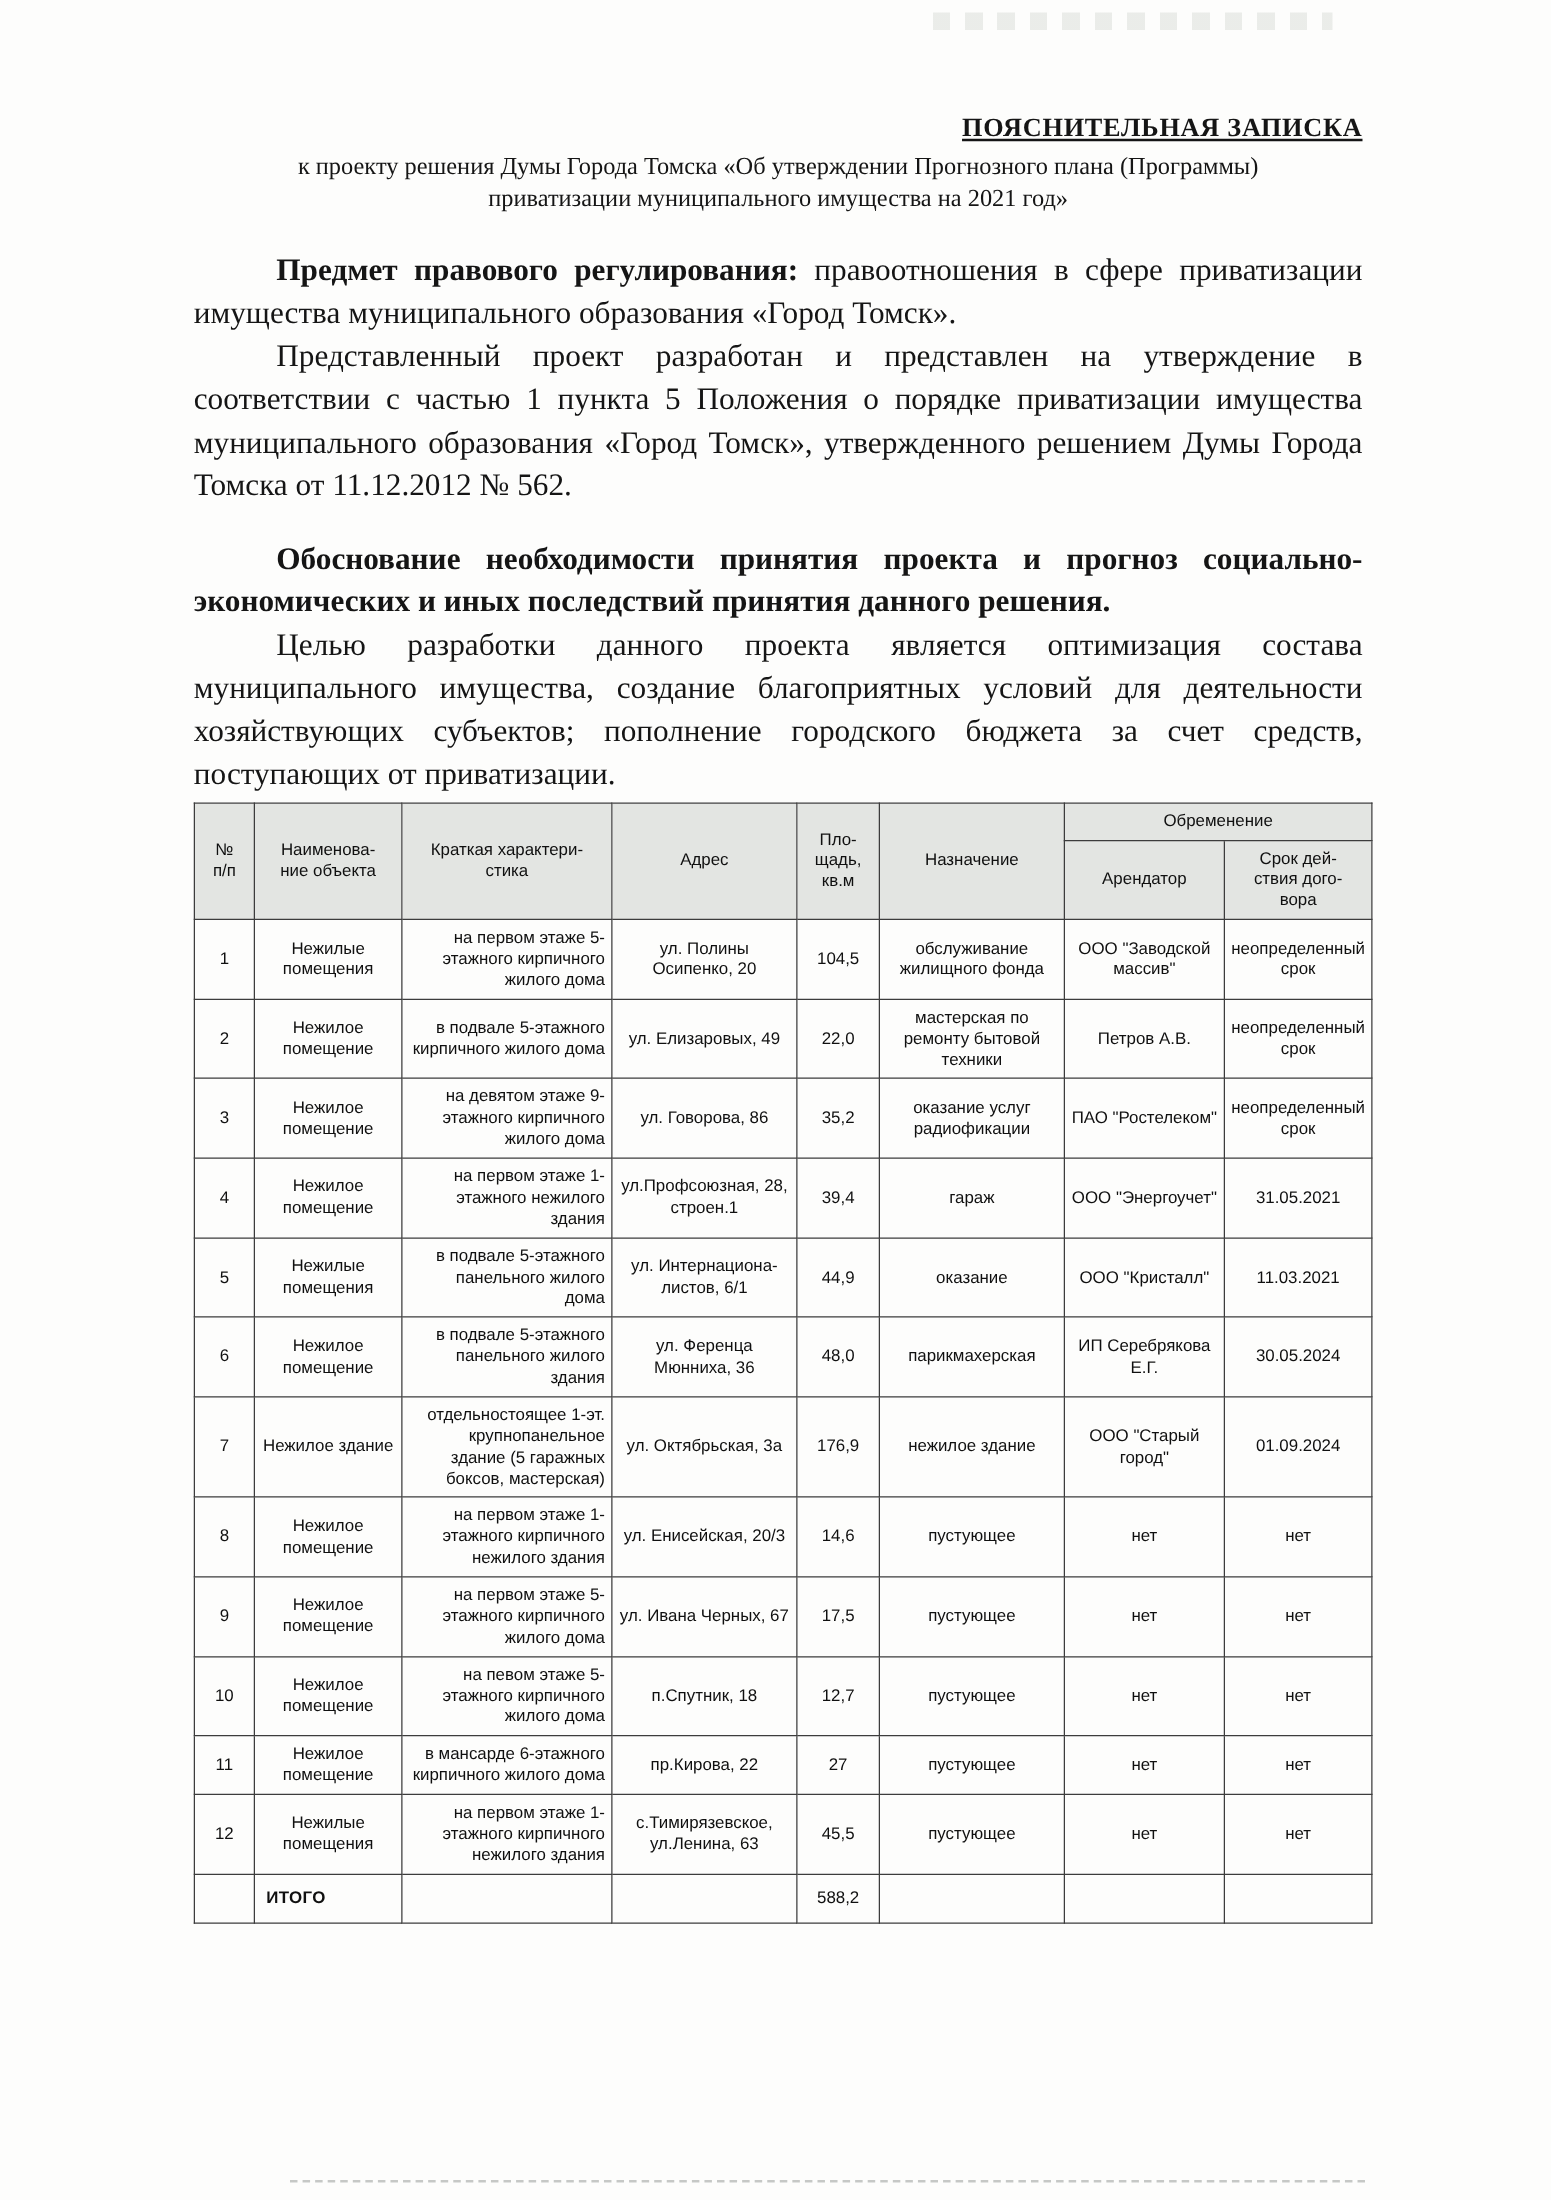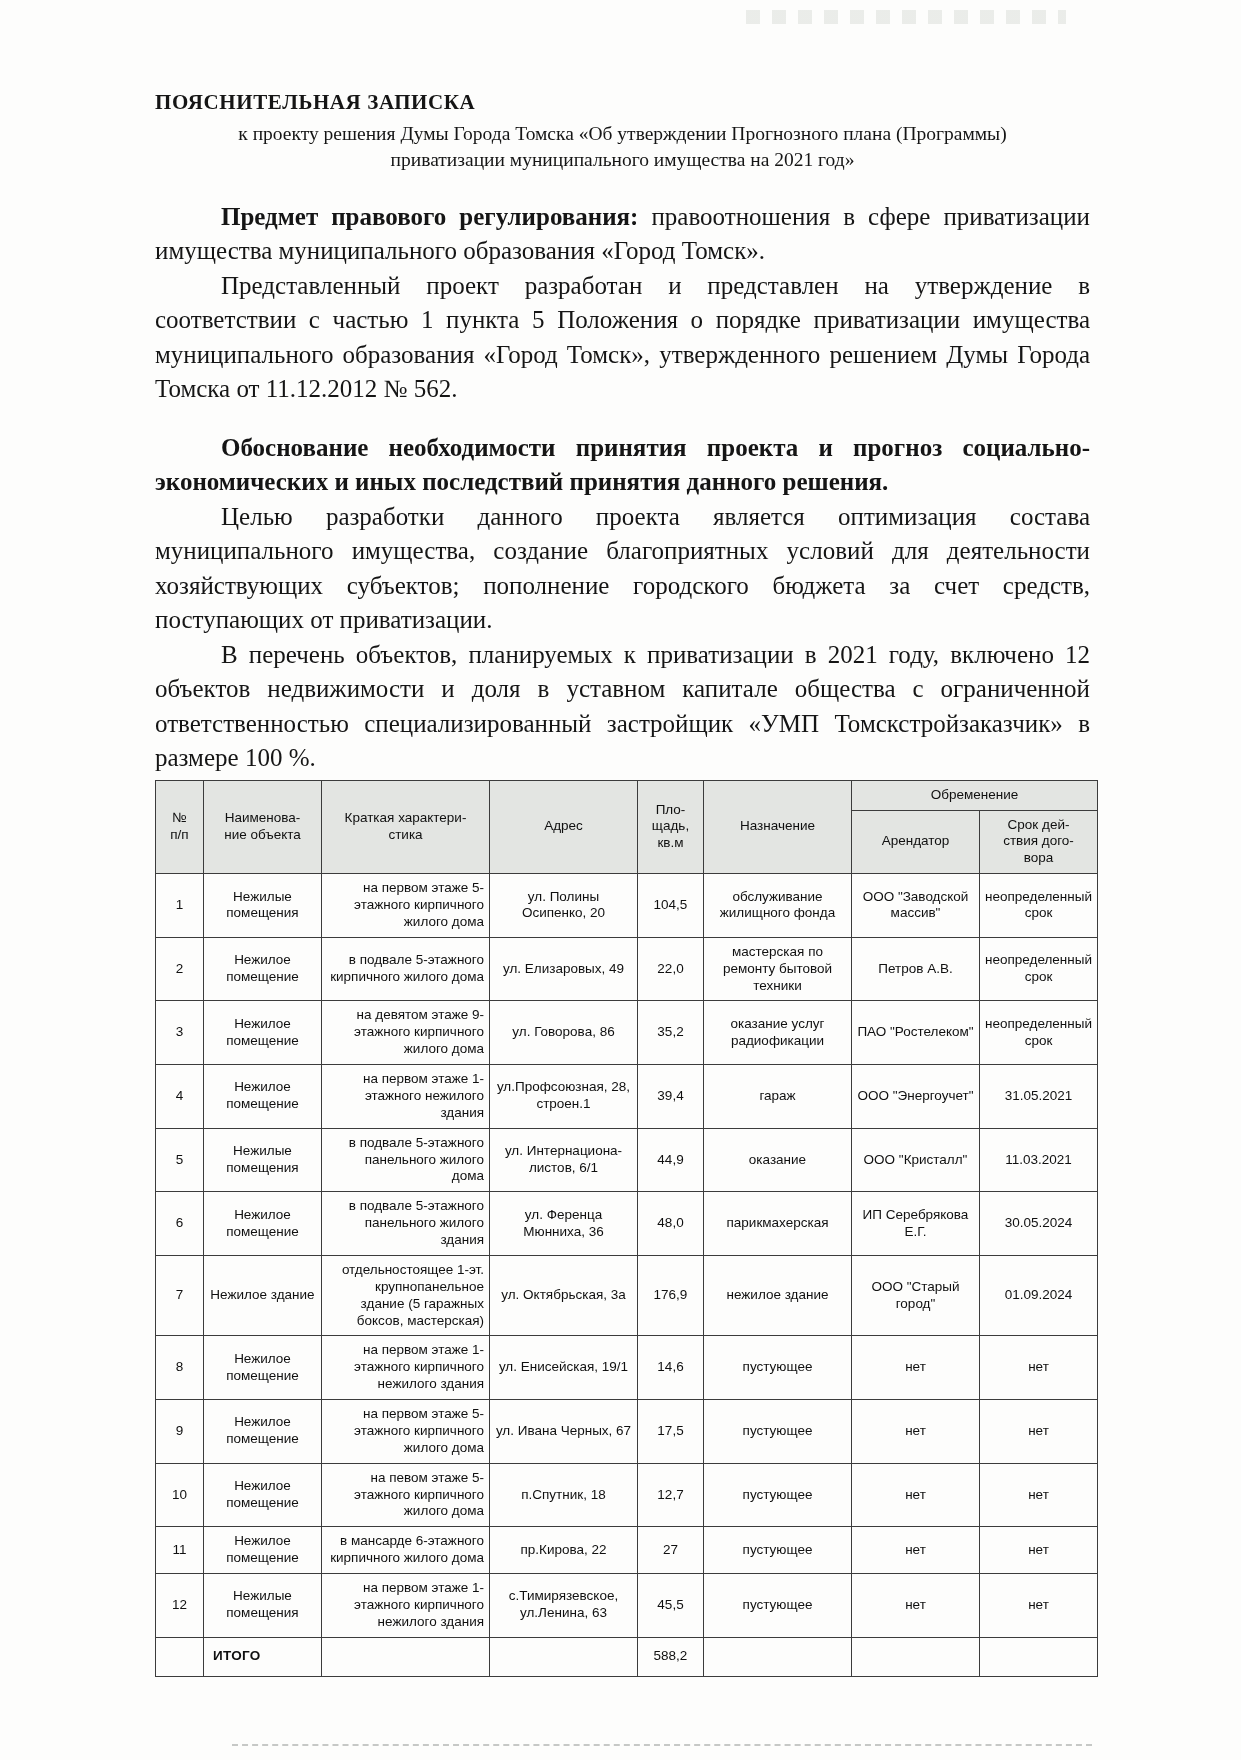--- a/index.html
+++ b/index.html
@@ -11,24 +11,25 @@
     background: #fdfdfc;
     overflow: hidden;
     color: #151515;
     font-family: "Liberation Serif", serif;
   }
   .content {
     padding: 90px 151px 0 155px;
   }
   .doc-title {
     margin: 0;
-    text-align: left;
+    text-align: right;
     font-size: 21px;
     font-weight: bold;
     letter-spacing: 0.6px;
+    text-decoration: underline;
   }
   .doc-subtitle {
     margin: 6px 30px 16px 30px;
     text-align: center;
     font-size: 19.5px;
     line-height: 1.35;
   }
   .para {
     margin: 0;
     font-size: 25px;
@@ -106,21 +107,20 @@
     <p class="doc-subtitle">к проекту решения Думы Города Томска «Об утверждении Прогнозного плана (Программы) приватизации муниципального имущества на 2021 год»</p>
 
     <p class="para gap-top"><b>Предмет правового регулирования:</b><span> правоотношения в сфере приватизации имущества муниципального образования «Город Томск».</span></p>
 
     <p class="para"><span>Представленный проект разработан и представлен на утверждение в соответствии с частью 1 пункта 5 Положения о порядке приватизации имущества муниципального образования «Город Томск», утвержденного решением Думы Города Томска от 11.12.2012 № 562.</span></p>
 
     <p class="para gap-top-sm"><b>Обоснование необходимости принятия проекта и прогноз социально-экономических и иных последствий принятия данного решения.</b></p>
 
     <p class="para"><span>Целью разработки данного проекта является оптимизация состава муниципального имущества, создание благоприятных условий для деятельности хозяйствующих субъектов; пополнение городского бюджета за счет средств, поступающих от приватизации.</span></p>
 
-    <p class="para"><span>В перечень объектов, планируемых к приватизации в 2021 году, включено 12 объектов недвижимости и доля в уставном капитале общества с ограниченной ответственностью специализированный застройщик «УМП Томскстройзаказчик» в размере 100 %.</span></p>
 
 
     <table class="objects">
       <colgroup>
         <col style="width:48px">
         <col style="width:118px">
         <col style="width:168px">
         <col style="width:148px">
         <col style="width:66px">
         <col style="width:148px">
@@ -217,21 +217,21 @@
             <td class="col-addr">ул. Октябрьская, 3а</td>
             <td class="col-area">176,9</td>
             <td class="col-purpose">нежилое здание</td>
             <td class="col-tenant">ООО "Старый город"</td>
             <td class="col-term">01.09.2024</td>
           </tr>
           <tr>
             <td class="col-num">8</td>
             <td class="col-name">Нежилое помещение</td>
             <td class="col-desc">на первом этаже 1-этажного кирпичного нежилого здания</td>
-            <td class="col-addr">ул. Енисейская, 19/1</td>
+            <td class="col-addr">ул. Енисейская, 20/3</td>
             <td class="col-area">14,6</td>
             <td class="col-purpose">пустующее</td>
             <td class="col-tenant">нет</td>
             <td class="col-term">нет</td>
           </tr>
           <tr>
             <td class="col-num">9</td>
             <td class="col-name">Нежилое помещение</td>
             <td class="col-desc">на первом этаже 5-этажного кирпичного жилого дома</td>
             <td class="col-addr">ул. Ивана Черных, 67</td>

